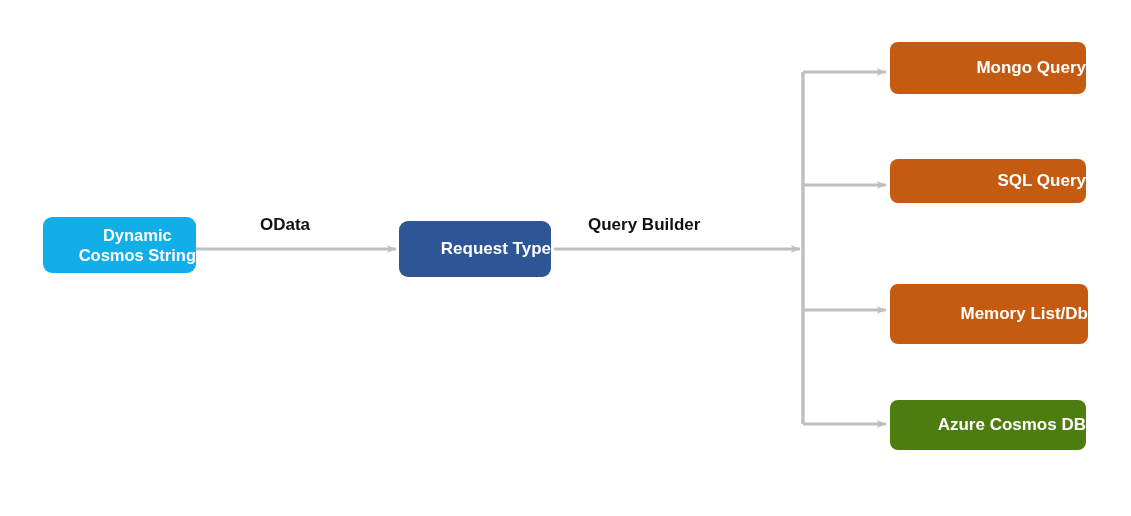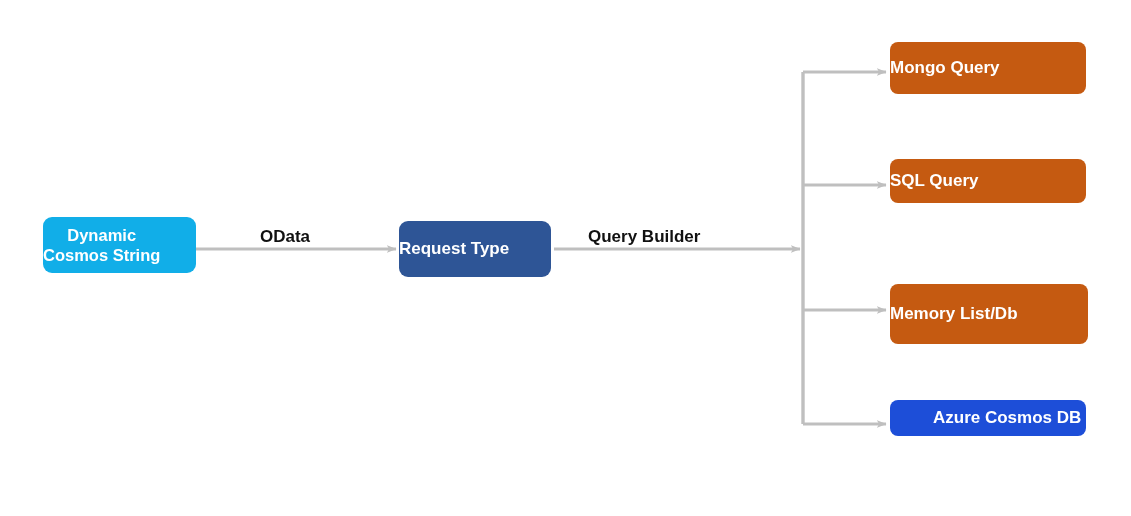--- a/index.html
+++ b/index.html
@@ -14,21 +14,21 @@
     position: relative;
     width: 1131px;
     height: 516px;
     background: #ffffff;
     overflow: hidden;
   }
   .node {
     position: absolute;
     display: flex;
     align-items: center;
-    justify-content: flex-start;
+    justify-content: flex-end;
     text-align: center;
     color: #ffffff;
     font-weight: bold;
     line-height: 1.22;
     border-radius: 8px;
     box-sizing: border-box;
     user-select: none;
   }
   .node-source {
     font-size: 16.5px;
@@ -42,21 +42,20 @@
     font-size: 17px;
     border-radius: 8px;
   }
   .edge-label {
     position: absolute;
     color: #111111;
     font-weight: bold;
     font-size: 17px;
     white-space: nowrap;
     user-select: none;
-    margin-top: 12px;
   }
   svg.connectors {
     position: absolute;
     left: 0;
     top: 0;
     width: 1131px;
     height: 516px;
     pointer-events: none;
   }
 </style>
@@ -114,20 +113,20 @@
 
   <div class="node node-target" id="node-target-0" style="left: 890px; top: 42px; width: 196px; height: 52px; background: rgb(197, 90, 17);">
     <span>Mongo Query</span>
   </div>
   <div class="node node-target" id="node-target-1" style="left: 890px; top: 159px; width: 196px; height: 44px; background: rgb(197, 90, 17);">
     <span>SQL Query</span>
   </div>
   <div class="node node-target" id="node-target-2" style="left: 890px; top: 284px; width: 198px; height: 60px; background: rgb(197, 90, 17);">
     <span>Memory List/Db</span>
   </div>
-  <div class="node node-target" id="node-target-3" style="left: 890px; top: 400px; width: 196px; height: 36px; background: #1d4ed8; padding-left: 43px;">
+  <div class="node node-target" id="node-target-3" style="left: 890px; top: 400px; width: 196px; height: 50px; background: #4d7c0f; padding-left: 43px;">
     <span>Azure Cosmos DB</span>
   </div>
 
   <div class="edge-label" id="edge-label-0" style="left: 260px; top: 215px;">OData</div>
   <div class="edge-label" id="edge-label-1" style="left: 588px; top: 215px;">Query Builder</div>
 
 </div>
 
 </body></html>

